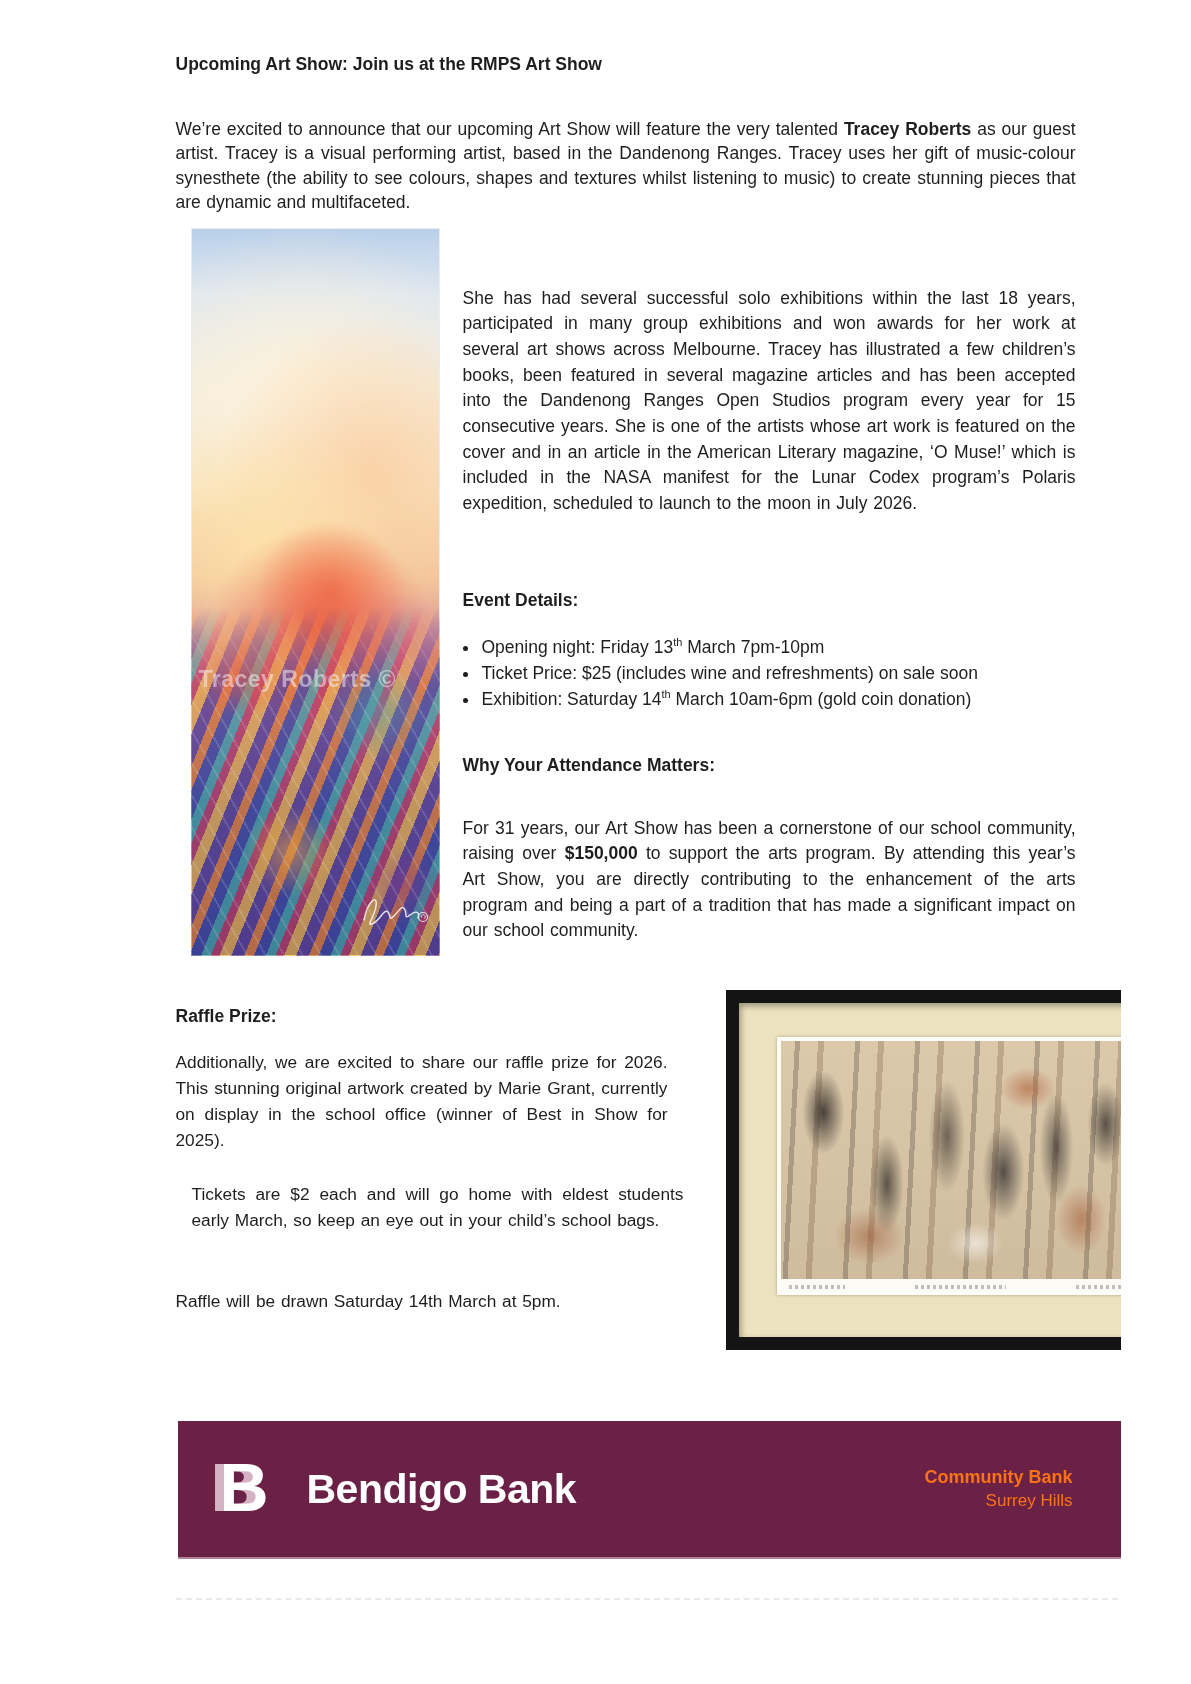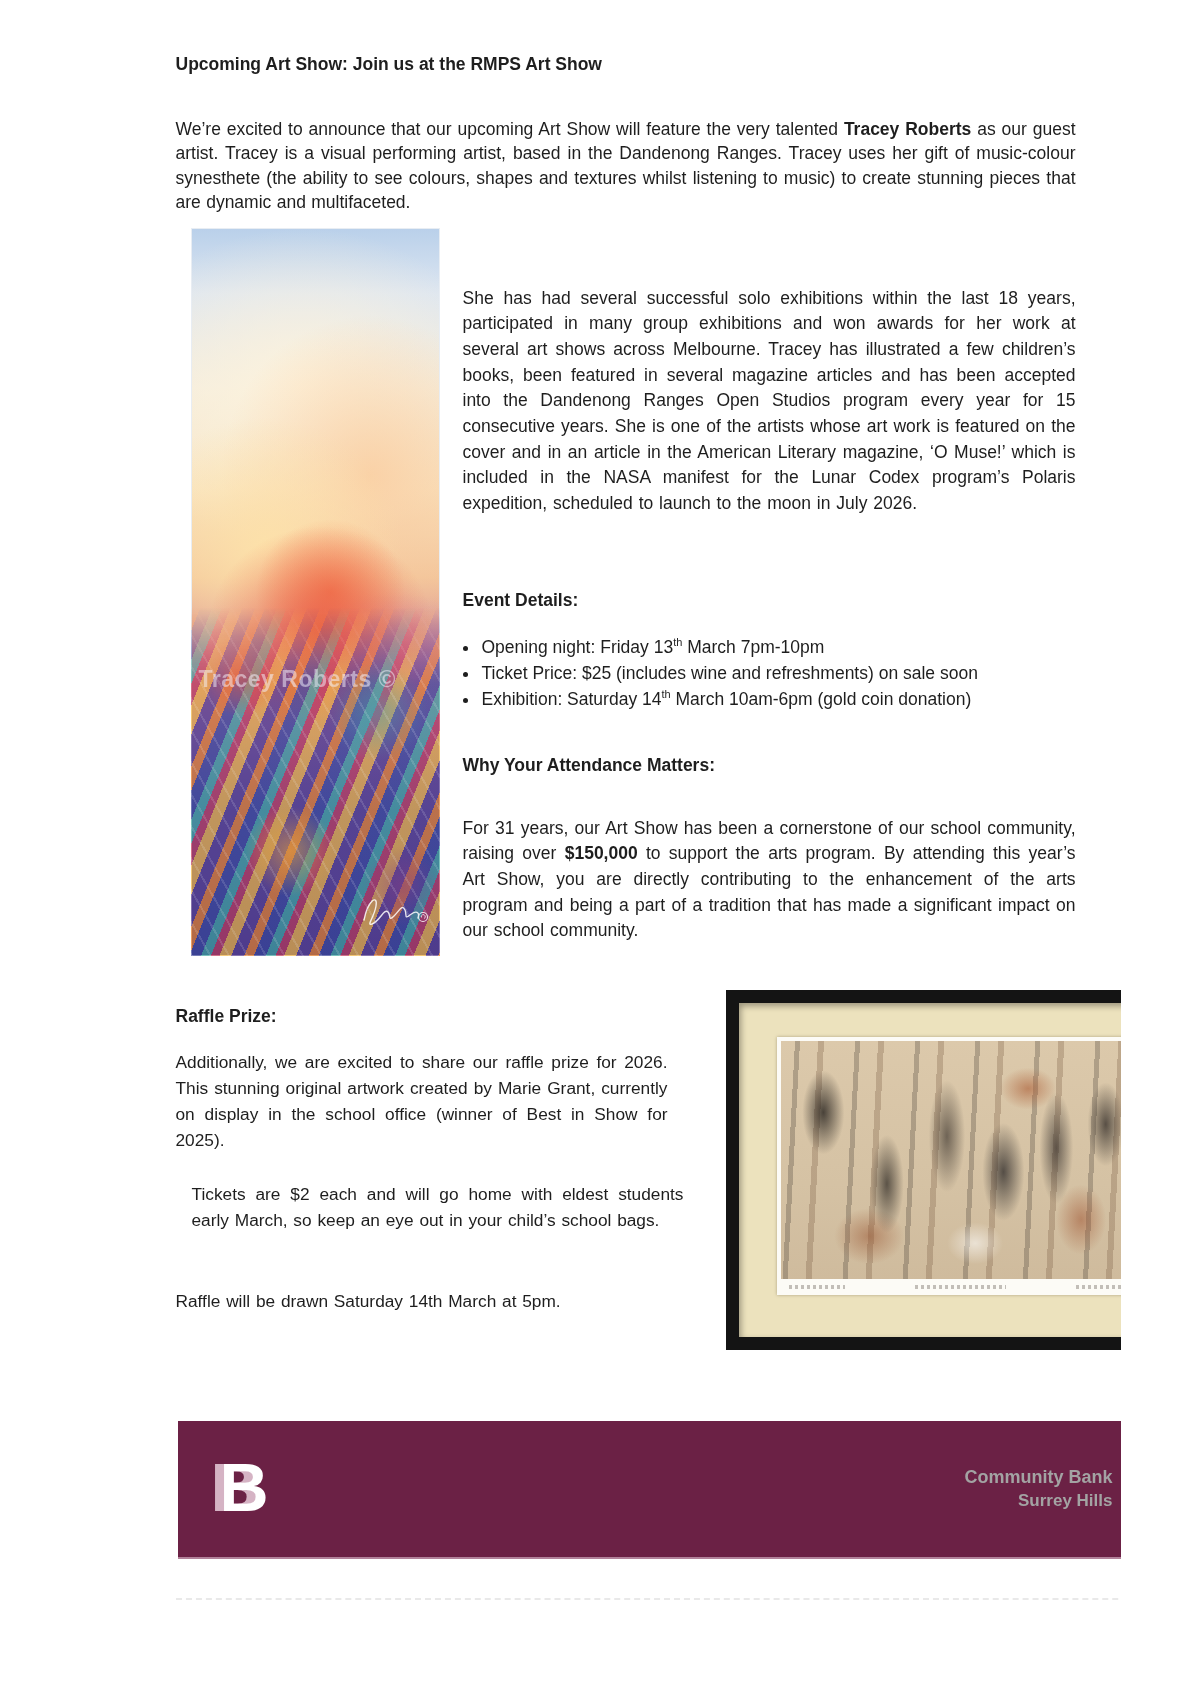--- a/index.html
+++ b/index.html
@@ -93,23 +93,23 @@
   .sponsor-label{left:107px;top:1437px;font-size:17px;color:#2a2a2a;}
   .banner{
     left:107px;top:1421px;width:954px;height:138px;background:#6b2145;
     display:flex;align-items:center;border-bottom:2px solid rgba(236,211,224,.55);box-sizing:border-box;
   }
   .logo-b{position:relative;width:64px;height:78px;margin-left:33px;flex:0 0 auto;}
   .logo-b .bb{position:absolute;top:0;font-size:68px;line-height:74px;font-weight:700;font-family:"Liberation Sans",sans-serif;}
   .logo-b .b-back{left:0;color:#d5b3c4;}
   .logo-b .b-front{left:9px;color:#ffffff;}
   .bank-name{color:#ffffff;font-size:41px;font-weight:700;letter-spacing:-.5px;margin-left:32px;white-space:nowrap;}
-  .community{margin-left:auto;margin-right:19px;text-align:right;color:#a3a3a3;line-height:1.35;}
+  .community{margin-left:auto;margin-right:59px;text-align:right;color:#f97316;line-height:1.35;}
   .community .l1{font-size:18px;font-weight:700;}
-  .community .l2{font-size:17px;font-weight:700;}
+  .community .l2{font-size:17px;font-weight:400;}
 
   .divider{left:105px;top:1598px;width:1002px;height:0;border-top:2px dashed #e9e9e9;}
 </style>
 </head>
 <body>
 
 <div class="page">
 
   <div class="abs doc-title">Upcoming Art Show: Join us at the RMPS Art Show</div>
 
@@ -159,20 +159,21 @@
     </div>
   </div>
 
   <div class="abs sponsor-label">Proudly sponsored by:</div>
 
   <div class="abs banner">
     <div class="logo-b">
       <span class="bb b-back">B</span>
       <span class="bb b-front">B</span>
     </div>
+    <div class="bank-name">Bendigo Bank</div>
     <div class="community">
       <div class="l1">Community Bank</div>
       <div class="l2">Surrey Hills</div>
     </div>
   </div>
 
   <div class="abs divider"></div>
 
 </div>
 

